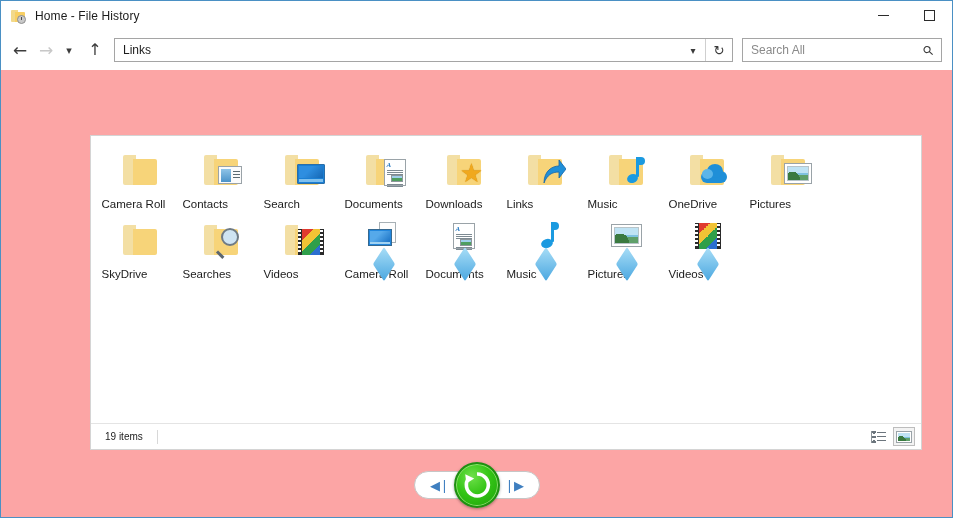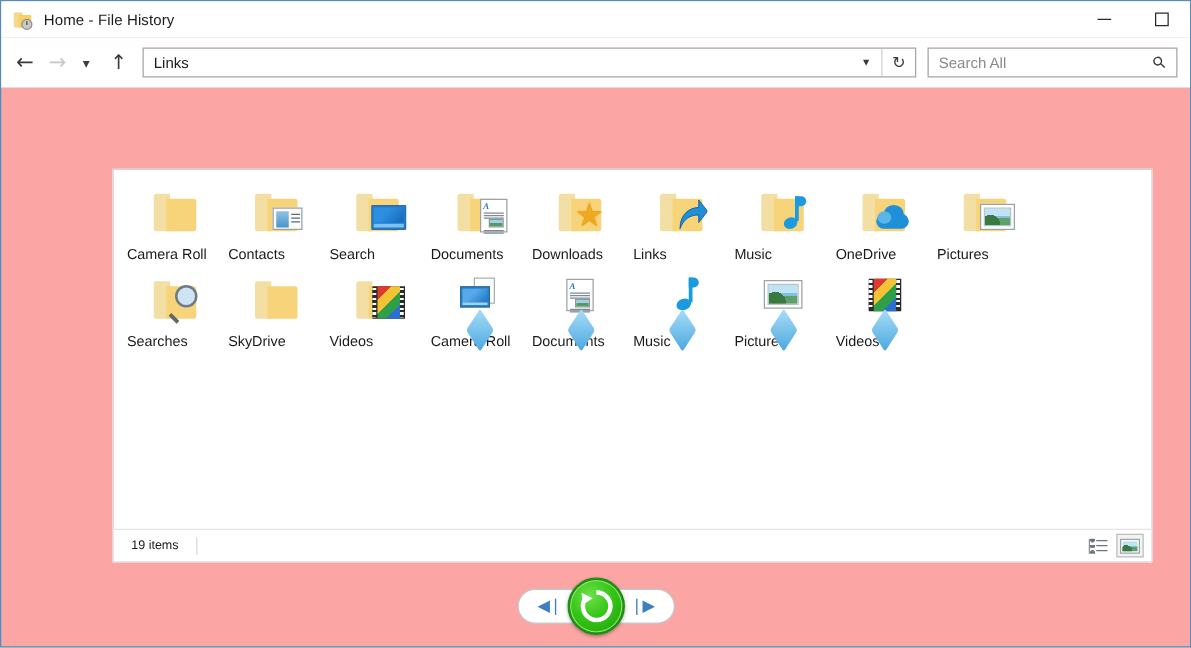--- a/index.html
+++ b/index.html
@@ -989,37 +989,37 @@
 
       </div>
 
       <div class="item-row">
 
         <div class="item">
           <div class="icon-wrap">
             <div class="folder">
                 <div class="f-back"></div>
                 <div class="f-front"></div>
+              </div>
+          </div>
+          <div class="label">SkyDrive</div>
+        </div>
+
+        <div class="item">
+          <div class="icon-wrap">
+            <div class="folder">
+                <div class="f-back"></div>
+                <div class="f-front"></div>
               <div class="badge b-search">
                   <div class="lens"></div>
                   <div class="handle"></div>
                 </div>
             </div>
           </div>
           <div class="label">Searches</div>
-        </div>
-
-        <div class="item">
-          <div class="icon-wrap">
-            <div class="folder">
-                <div class="f-back"></div>
-                <div class="f-front"></div>
-              </div>
-          </div>
-          <div class="label">SkyDrive</div>
         </div>
 
         <div class="item">
           <div class="icon-wrap">
             <div class="folder">
                 <div class="f-back"></div>
                 <div class="f-front"></div>
               <div class="badge b-film">
                   <div class="frames"></div>
                 </div>

